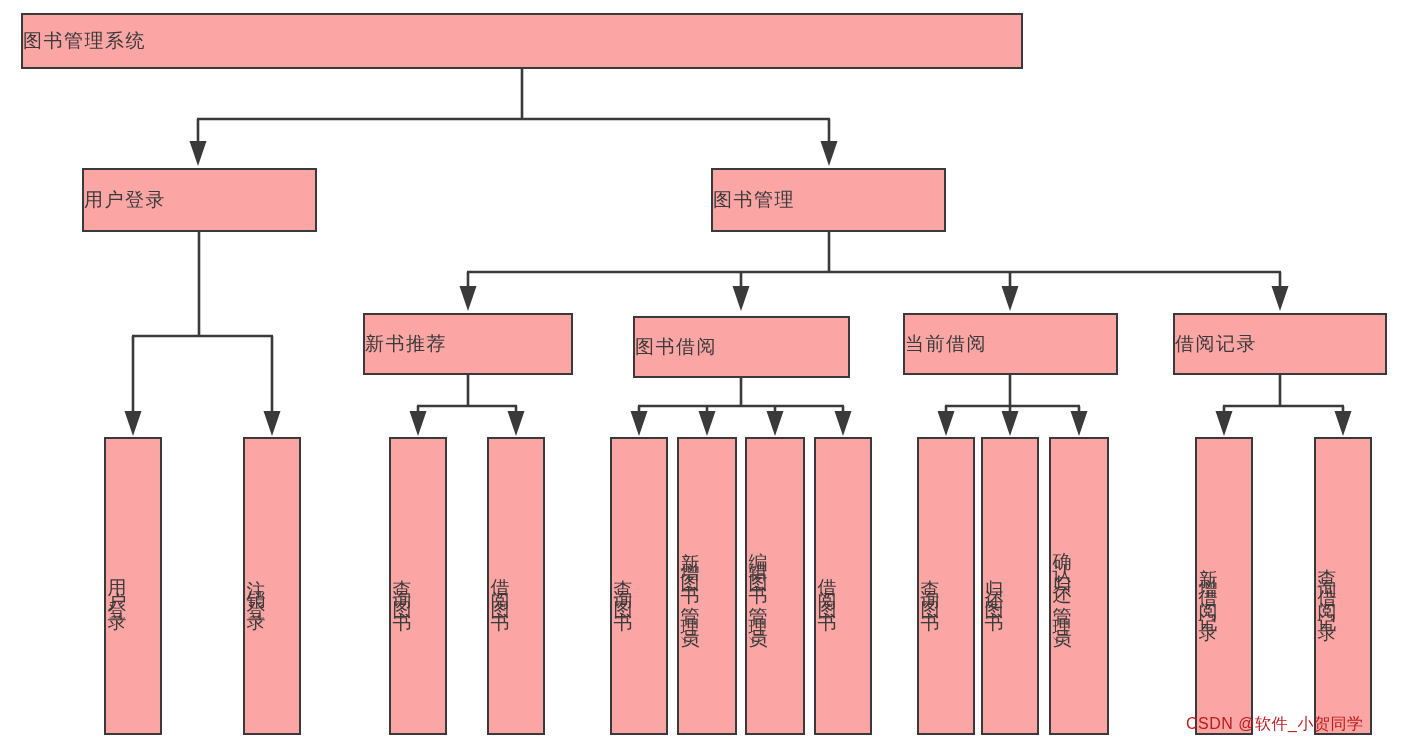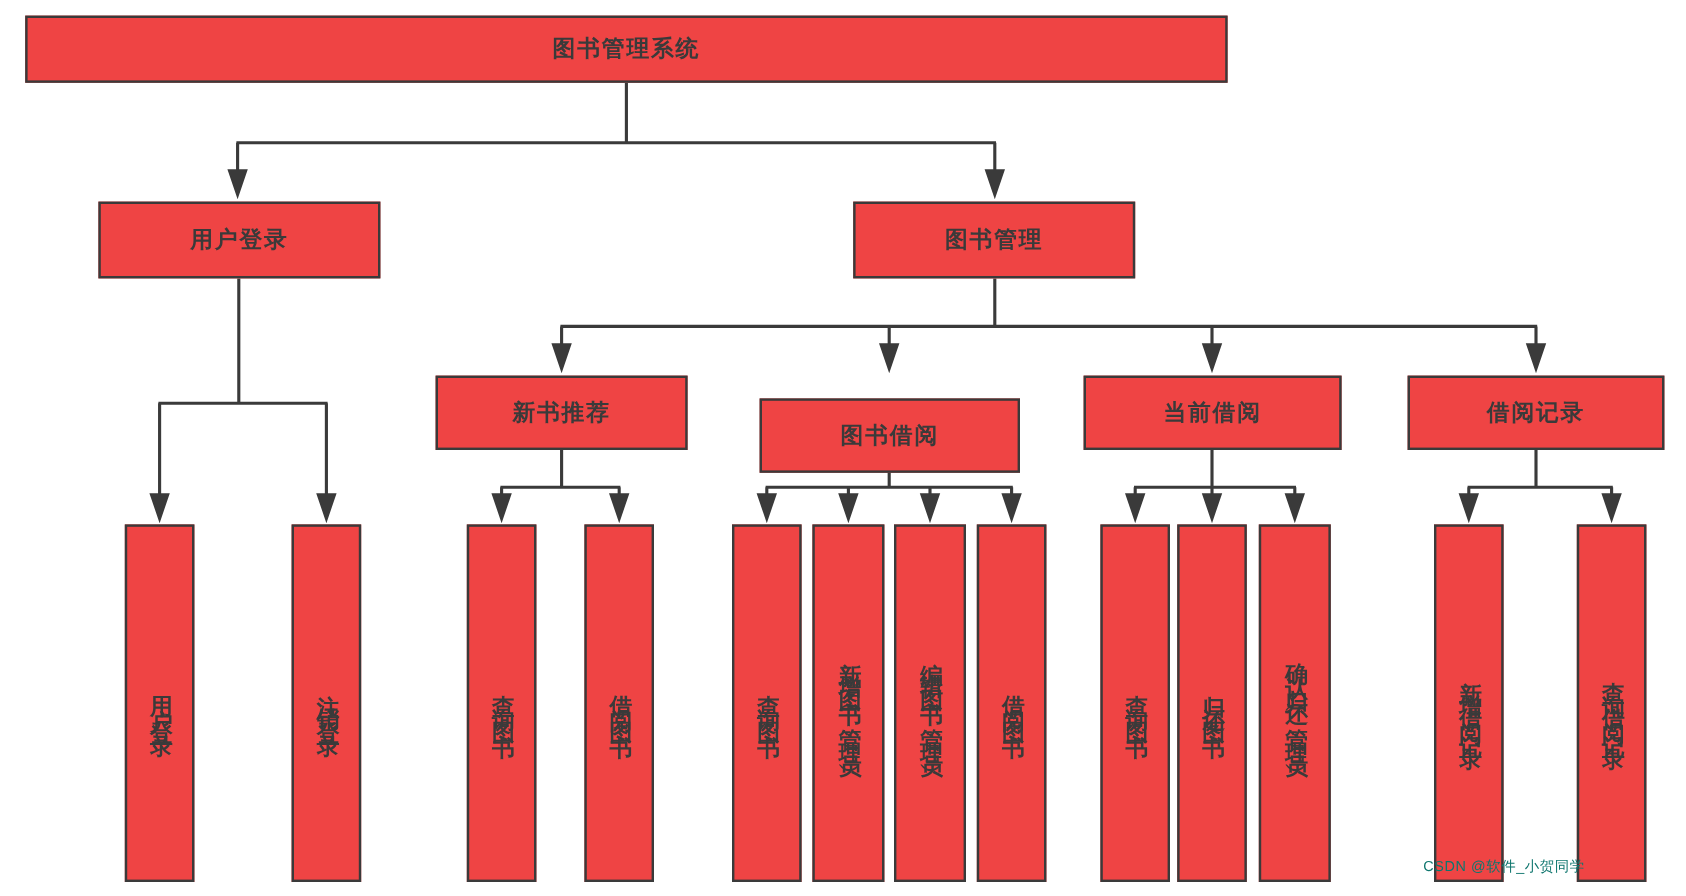--- a/index.html
+++ b/index.html
@@ -10,50 +10,48 @@
     width: 1405px;
     height: 747px;
     background: #ffffff;
     overflow: hidden;
     font-family: "Liberation Sans", sans-serif;
     color: #3a3a3a;
   }
   .wires { position: absolute; left: 0; top: 0; z-index: 1; }
   .node {
     position: absolute;
-    background: #ef4444;
+    background: #fca5a5;
     border: 2.5px solid #3a3a3a;
     display: flex;
     align-items: center;
-    justify-content: center;
     z-index: 2;
-    font-weight: bold;
   }
   .node.h span {
     font-size: 19px;
     letter-spacing: 1.5px;
     white-space: nowrap;
     color: #3a3a3a;
   }
   .node.v span {
     writing-mode: vertical-rl;
     text-orientation: mixed;
     font-size: 19px;
     line-height: 1.1;
     letter-spacing: 11px;
     white-space: nowrap;
     color: #3a3a3a;
   }
   .watermark {
     position: absolute;
     left: 1186px;
     top: 714px;
-    font-size: 12px;
+    font-size: 16px;
     letter-spacing: 0.5px;
-    color: #0f766e;
+    color: #b91c1c;
     white-space: nowrap;
     z-index: 5;
   }
 </style>
 </head>
 <body>
 
 <div id="stage">
 
   <svg class="wires" width="1405" height="747" viewBox="0 0 1405 747" aria-hidden="true">
@@ -120,21 +118,21 @@
   <div class="node h" style="left:82px; top:168px; width:235px; height:64px;">
     <span>用户登录</span>
   </div>
   <div class="node h" style="left:363px; top:313px; width:210px; height:62px;">
     <span>新书推荐</span>
   </div>
 
   <div class="node h" style="left:711px; top:168px; width:235px; height:64px;">
     <span>图书管理</span>
   </div>
-  <div class="node h" style="left:633px; top:332px; width:217px; height:62px;">
+  <div class="node h" style="left:633px; top:316px; width:217px; height:62px;">
     <span>图书借阅</span>
   </div>
   <div class="node h" style="left:1173px; top:313px; width:214px; height:62px;">
     <span>借阅记录</span>
   </div>
   <div class="node h" style="left:903px; top:313px; width:215px; height:62px;">
     <span>当前借阅</span>
   </div>
 
   <div class="node v" style="left:104px; top:437px; width:58px; height:298px;">

